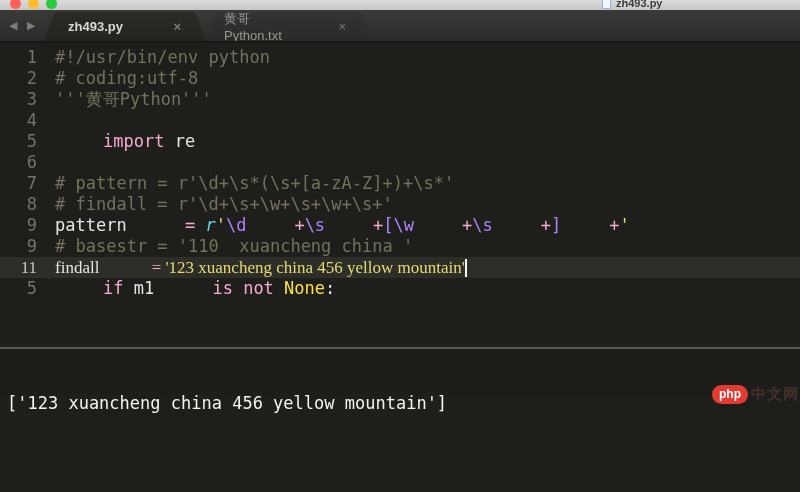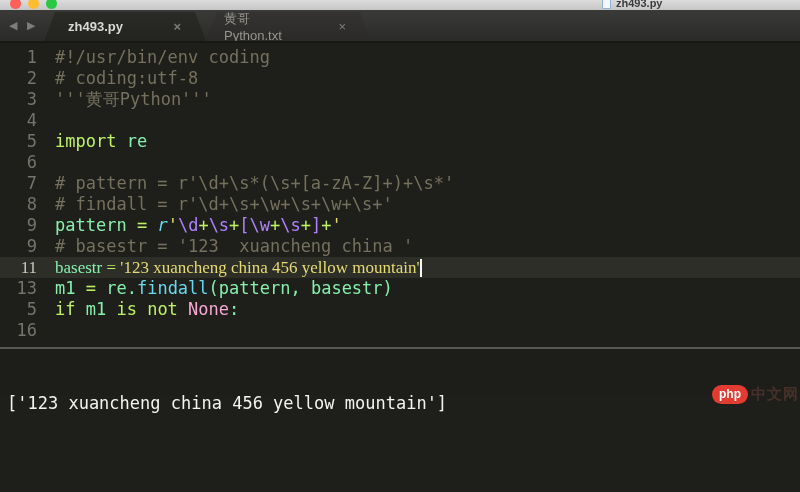--- a/index.html
+++ b/index.html
@@ -38,25 +38,25 @@
   .editor { position:relative; height:400px; background:#1e1f1a; padding-top:4px;
             font-family:"DejaVu Sans Mono", monospace; font-size:17px; cursor:text; }
   .row { display:flex; height:21px; line-height:21px; white-space:pre; }
   .row.current { background:#2d2e27;font-family:Liberation Serif, serif; }
   .gutter { width:44px; flex:0 0 44px; text-align:right; padding-right:7px;
             color:#73746c; user-select:none; }
   .row.current .gutter { color:#c8c8bb; }
   .code { position:relative; padding-left:11px; flex:1; color:#f8f8f2; }
   .guide { position:absolute; left:11px; top:2px; height:17px; border-left:1px solid #3a3b34; }
   .c { color:#75715e; }           
-  .k { color:#bef264; }           
-  .w { color:#86efac; }           
+  .k { color:#f9a8d4;margin-left:48px; }           
+  .w { color:#e5e5e5; }           
   .s { color:#e6db74; }           
   .e { color:#ae81ff; }           
-  .p { color:#f9a8d4; }           
+  .p { color:#fde047; }           
   .f { color:#66d9ef; }           
   .ri { color:#66d9ef; font-style:italic; } 
   .cursor { display:inline-block; width:2px; height:18px; background:#f8f8f0;
             vertical-align:text-bottom; }
 
   
   .output { position:absolute; left:0; right:0; bottom:0; height:49px;
             border-top:2px solid #585856; background:#1d1e19; padding:2px 0 0 7px;
             font-family:"DejaVu Sans Mono", monospace; font-size:17px; line-height:21px;
             color:#f3f3ef; white-space:pre; }
@@ -93,34 +93,32 @@
       <span class="close">×</span>
     </div>
     <div class="tab inactive">
       <span>黄哥Python.txt</span>
       <span class="close">×</span>
     </div>
   </div>
 
   <div class="editor">
     <div id="code-lines">
-        <div class="row"><div class="gutter">1</div><div class="code"><span class="c">#!/usr/bin/env coding</span></div></div>
+        <div class="row"><div class="gutter">1</div><div class="code"><span class="c">#!/usr/bin/env python</span></div></div>
         <div class="row"><div class="gutter">2</div><div class="code"><span class="c"># coding:utf-8</span></div></div>
         <div class="row"><div class="gutter">3</div><div class="code"><span class="c">'''黄哥Python'''</span></div></div>
         <div class="row"><div class="gutter">4</div><div class="code"></div></div>
         <div class="row"><div class="gutter">5</div><div class="code"><span class="k">import</span><span class="w"> re</span></div></div>
         <div class="row"><div class="gutter">6</div><div class="code"></div></div>
         <div class="row"><div class="gutter">7</div><div class="code"><span class="c"># pattern = r'\d+\s*(\s+[a-zA-Z]+)+\s*'</span></div></div>
         <div class="row"><div class="gutter">8</div><div class="code"><span class="c"># findall = r'\d+\s+\w+\s+\w+\s+'</span></div></div>
         <div class="row"><div class="gutter">9</div><div class="code"><span class="w">pattern </span><span class="k">=</span><span class="w"> </span><span class="ri">r</span><span class="s">'</span><span class="e">\d</span><span class="k">+</span><span class="e">\s</span><span class="k">+</span><span class="e">[\w</span><span class="k">+</span><span class="e">\s</span><span class="k">+</span><span class="e">]</span><span class="k">+</span><span class="s">'</span></div></div>
-        <div class="row"><div class="gutter">9</div><div class="code"><span class="c"># basestr = '123  xuancheng china '</span></div></div>
-        <div class="row current"><div class="gutter">11</div><div class="code"><span class="w">basestr </span><span class="k">=</span><span class="w"> </span><span class="s">'123 xuancheng china 456 yellow mountain'</span><span class="cursor"></span></div></div>
-        <div class="row"><div class="gutter">13</div><div class="code"><span class="w">m1 </span><span class="k">=</span><span class="w"> re.</span><span class="f">findall</span><span class="w">(pattern, basestr)</span></div></div>
+        <div class="row"><div class="gutter">9</div><div class="code"><span class="c"># basestr = '110  xuancheng china '</span></div></div>
+        <div class="row current"><div class="gutter">11</div><div class="code"><span class="w">findall </span><span class="k">=</span><span class="w"> </span><span class="s">'123 xuancheng china 456 yellow mountain'</span><span class="cursor"></span></div></div>
         <div class="row"><div class="gutter">5</div><div class="code"><span class="k">if</span><span class="w"> m1 </span><span class="k">is not</span><span class="w"> </span><span class="p">None</span><span class="w">:</span></div></div>
-        <div class="row"><div class="gutter">16</div><div class="code"></div></div>
       </div>
   </div>
 
   <div class="output">
     <div>['123 xuancheng china 456 yellow mountain']</div>
     
   </div>
 
   <div class="watermark">
     <span class="wm-badge">php</span>

